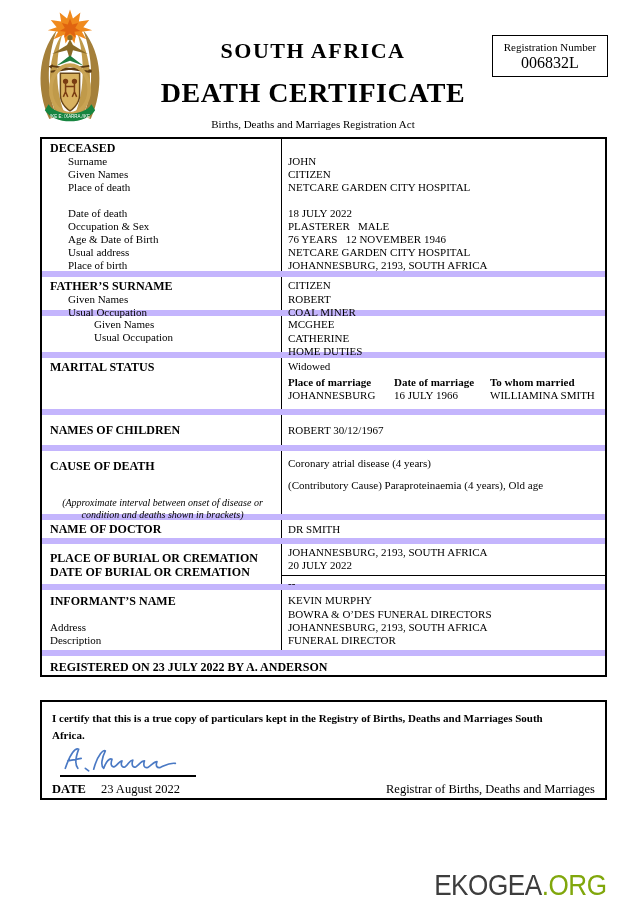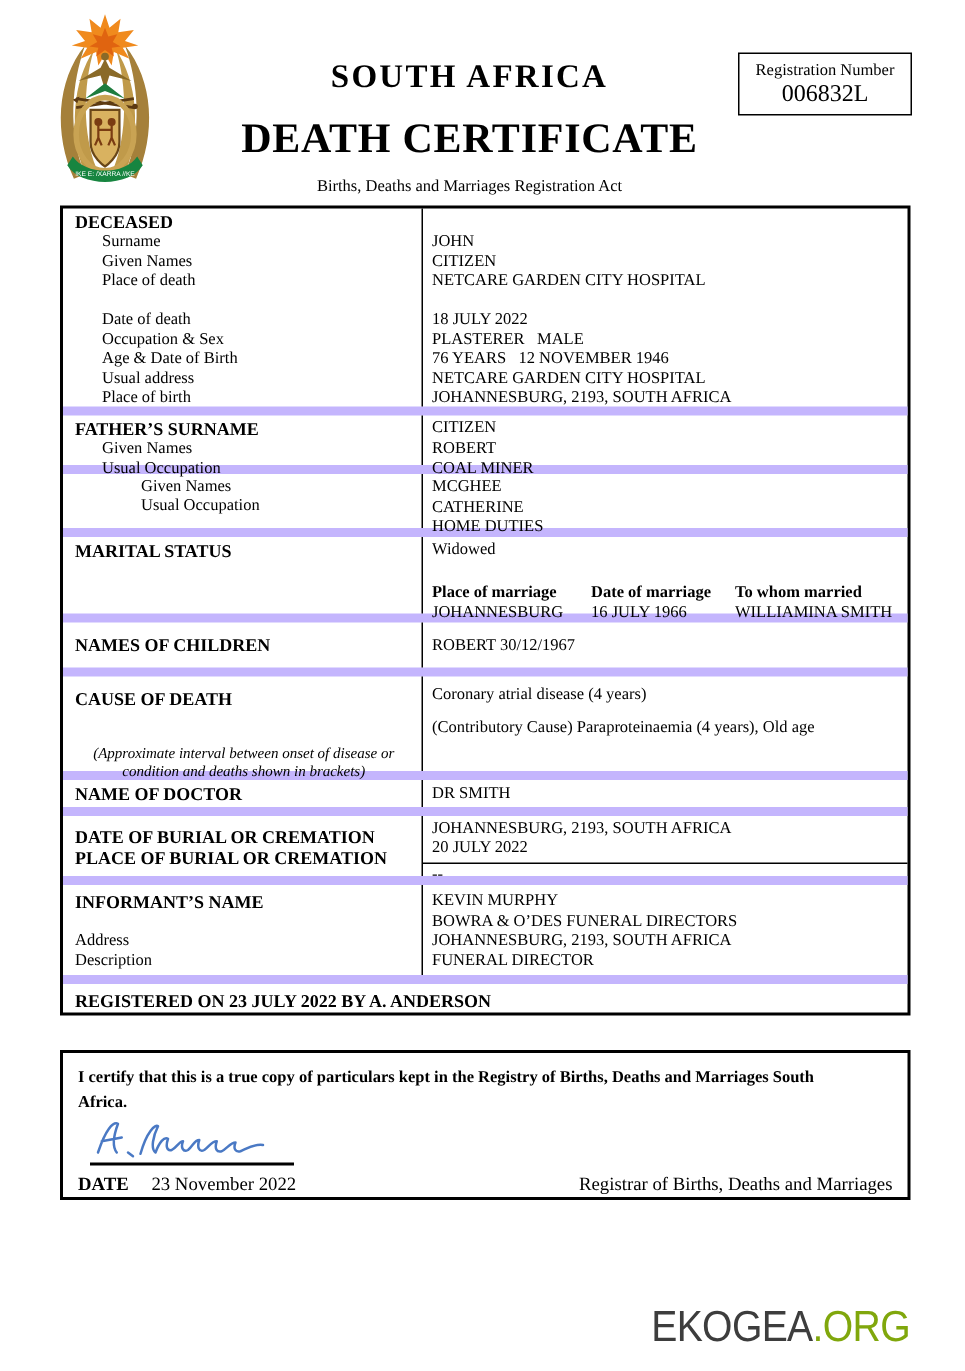--- a/index.html
+++ b/index.html
@@ -24,21 +24,21 @@
   .row + .row { border-top:6px solid #c4b5fd; }
   .cl { width:240px; border-right:1px solid #000; padding:2px 6px 2px 8px; }
   .cr { flex:1; padding:2px 6px 2px 6px; }
   .cr.nopad { padding:0; }
   .line { min-height:13px; height:13px; line-height:13px; font-size:11px; white-space:pre-wrap; overflow:visible; }
   .sec { font-size:12px; font-weight:bold; height:14px; line-height:14px; white-space:nowrap; }
   .ind1 { padding-left:18px; }
   .ind2 { padding-left:44px; }
 
   .marriage-label { margin-top:13px; padding-left:96px; font-size:11px; white-space:nowrap; }
-  .mrow { display:flex; margin-top:15px; }
+  .mrow { display:flex; margin-top:2px; }
   .mcol1 { width:106px; } .mcol2 { width:96px; } .mcol3 { flex:1; }
   .mhead { font-weight:bold; font-size:11px; height:13px; line-height:13px; }
 
   .vcenter { display:flex; flex-direction:column; justify-content:center; }
 
   .cause-note { margin-top:24px; font-style:italic; font-size:10px; line-height:12px; text-align:center; padding:0 4px; }
   .cause-line2 { margin-top:9px; }
 
   .burial-l { padding-top:7px; }
   .bsub1 { height:31px; padding:2px 6px; }
@@ -211,22 +211,22 @@
       <div class="cl vcenter">
         <div class="sec">NAME OF DOCTOR</div>
       </div>
       <div class="cr vcenter">
         <div class="line">DR SMITH</div>
       </div>
     </div>
 
     <div class="row" style="height:46px">
       <div class="cl burial-l">
+        <div class="sec">PLACE OF BURIAL OR CREMATION</div>
         <div class="sec">DATE OF BURIAL OR CREMATION</div>
-        <div class="sec">PLACE OF BURIAL OR CREMATION</div>
       </div>
       <div class="cr nopad">
         <div class="bsub1">
           <div class="line">JOHANNESBURG, 2193, SOUTH AFRICA</div>
           <div class="line">20 JULY 2022</div>
         </div>
         <div class="bsub2">
           <div class="line">--</div>
         </div>
       </div>
@@ -257,21 +257,21 @@
     <div class="cert-line">Africa.</div>
     <div class="sigwrap">
       <svg width="134" height="30" viewBox="0 0 160 36" aria-hidden="true">
         <path class="sig-path" d="M6,28 C12,10 18,3 22,5 C19,13 17,23 21,28 M9,19 L25,16 M30,28 l4,3"></path>
         <path class="sig-path" d="M40,29 C45,11 52,5 54,7 C50,15 48,25 52,28 C55,20 59,15 62,17 C60,23 61,27 65,26 C69,24 71,19 74,19 C72,24 74,28 78,26 C82,23 83,18 87,18 C85,24 87,28 91,26 C95,23 97,19 101,19 C99,25 101,28 105,27 C109,25 112,20 116,20 C114,25 116,28 120,27 C125,25 130,21 138,22"></path>
       </svg>
     </div>
     <div class="date-row">
       <div>
         <span class="date-label">DATE</span>
-        <span class="date-value">23 November 2022</span>
+        <span class="date-value">23 August 2022</span>
       </div>
       <div class="registrar">Registrar of Births, Deaths and Marriages</div>
     </div>
   </div>
 
   <div class="brand">
     <span class="brand-name">EKOGEA</span><span class="brand-tld">.ORG</span>
   </div>
 
 </div>

